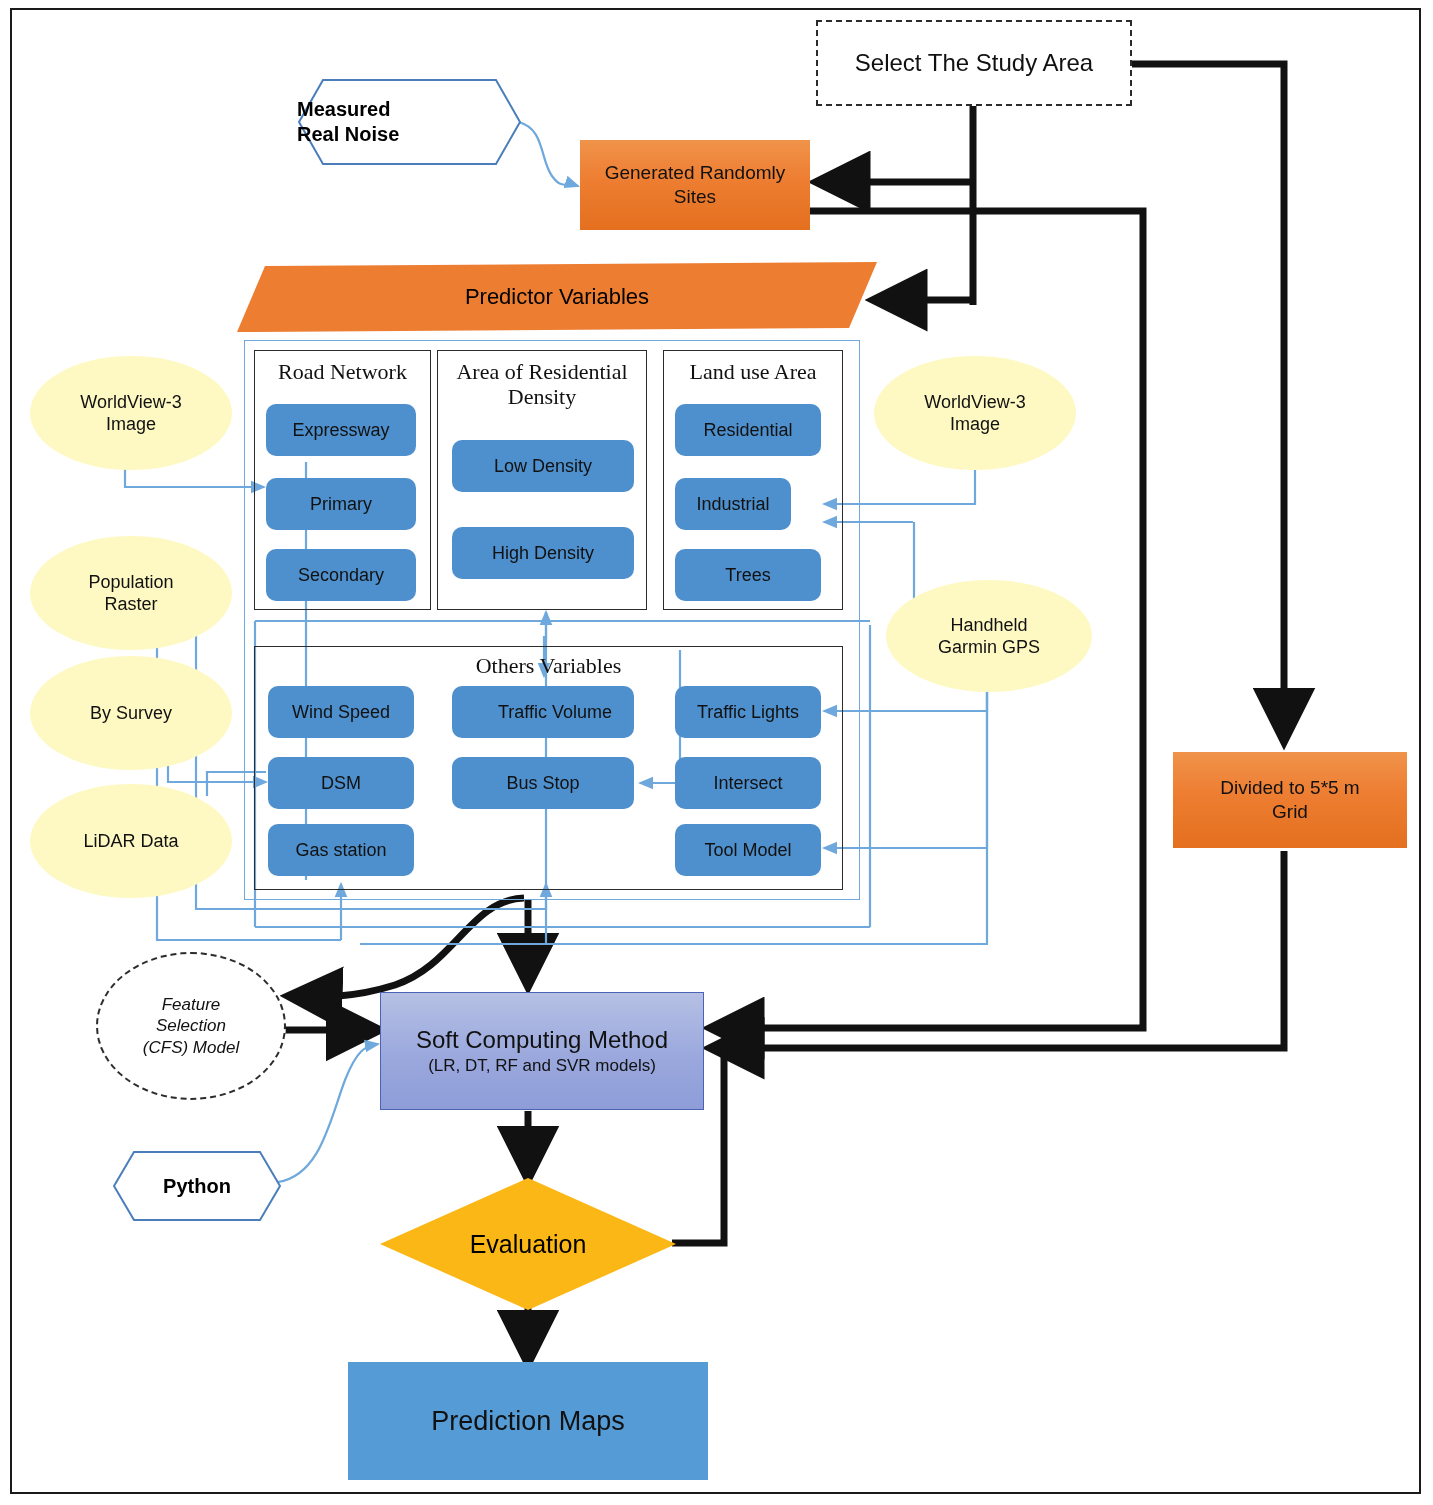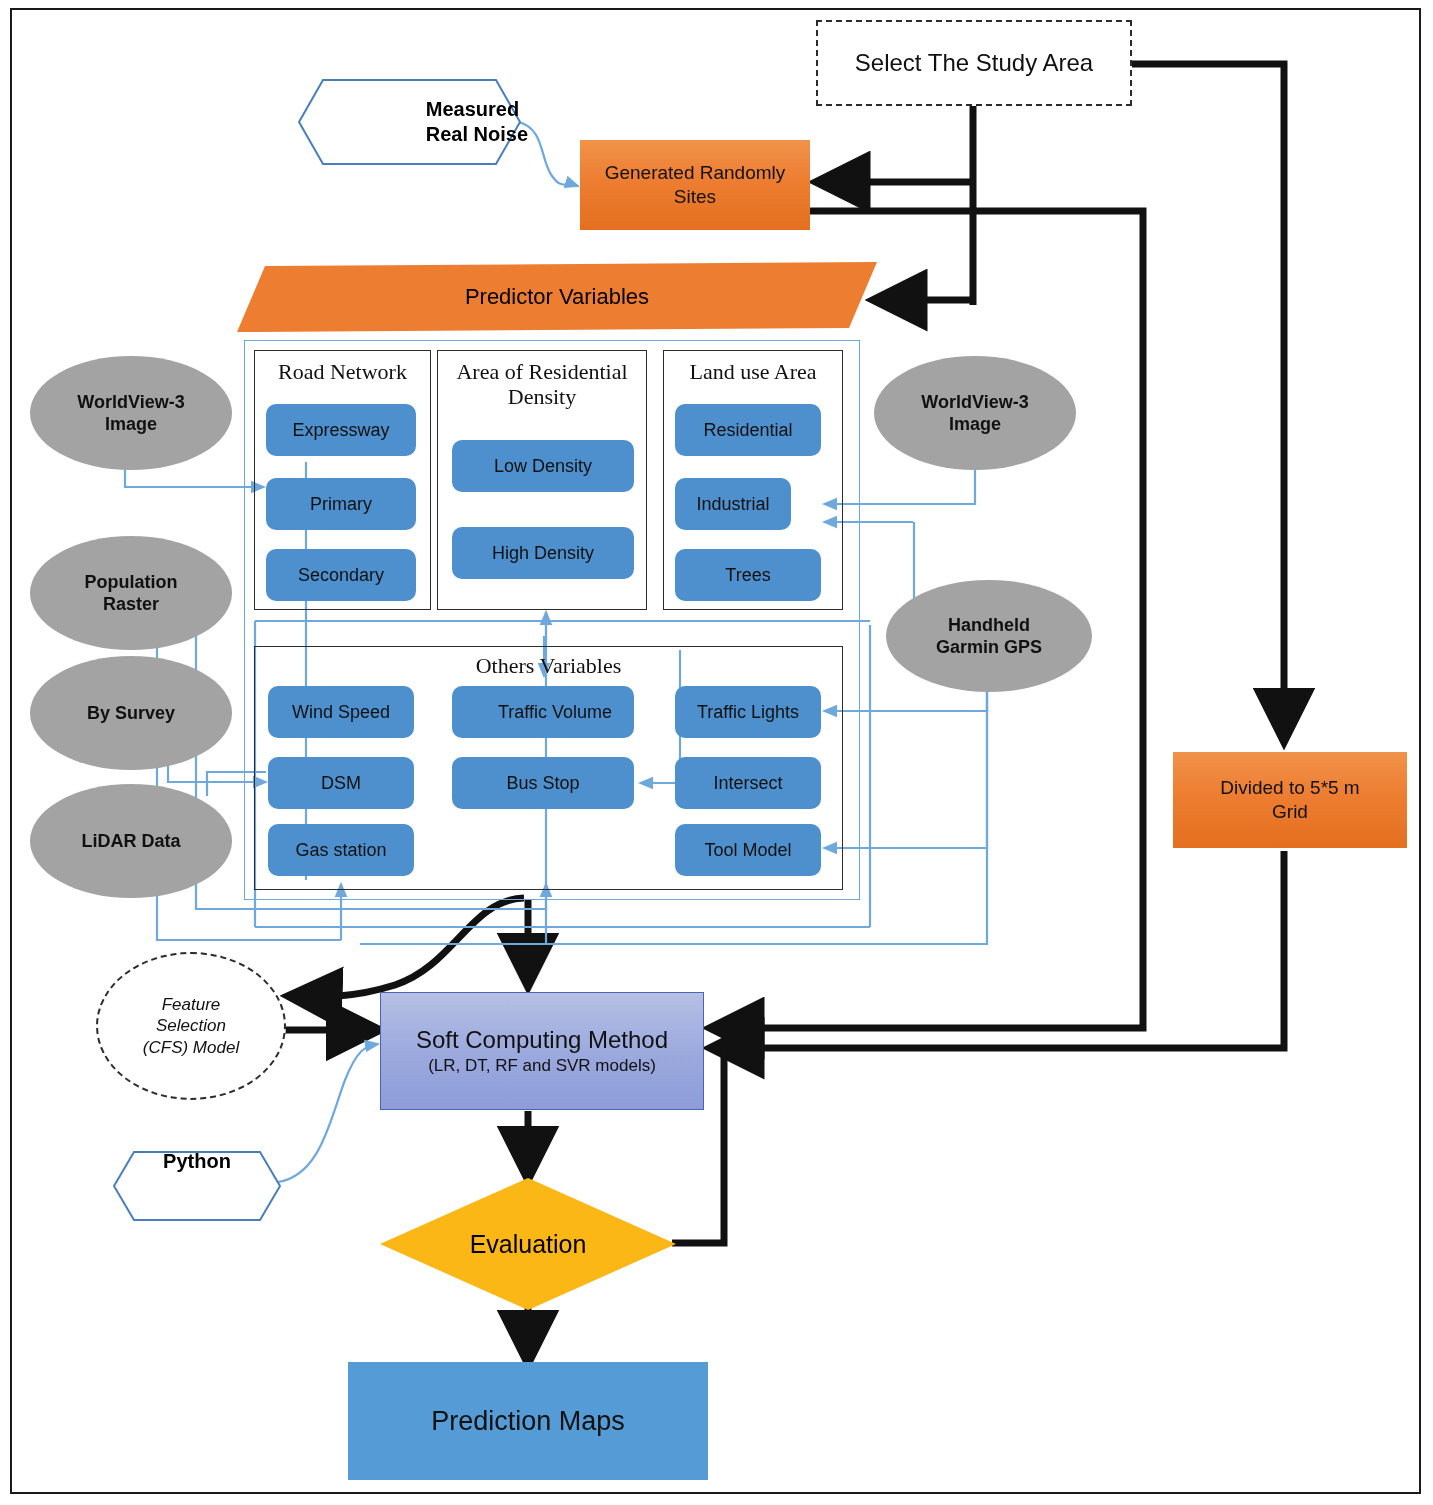--- a/index.html
+++ b/index.html
@@ -4,21 +4,21 @@
 <style>
   html,body{margin:0;padding:0;background:#fff;}
   body{font-family:"Liberation Sans", sans-serif;}
   #canvas{position:relative;width:1433px;height:1505px;background:#ffffff;overflow:hidden;}
   #frame{position:absolute;left:10px;top:8px;width:1411px;height:1486px;border:2px solid #1a1a1a;box-sizing:border-box;}
   .node{position:absolute;box-sizing:border-box;display:flex;align-items:center;justify-content:center;text-align:center;color:#111;}
   .lbl{line-height:1.25;}
 
   
   .orange{background:linear-gradient(180deg,#f0934a 0%,#ed7d31 45%,#e4701f 100%);}
-  .green-ell{background:#a3a3a3;border-radius:50%;font-weight:bold;}
+  .green-ell{background:#fef9c3;border-radius:50%;}
   .blue-round{background:#4e90cd;border-radius:10px;}
   .blue-flat{background:#559bd5;}
   .purple{background:linear-gradient(180deg,#b6c0e4 0%,#9aa8dd 55%,#8e9dd8 100%);border:1px solid #4a63b5;}
   .dashed-rect{border:2px dashed #2b2b2b;background:#fff;}
   .dashed-circle{border:2px dashed #2b2b2b;border-radius:50%;background:#fff;font-style:italic;}
   .group-box{border:1.5px solid #2b2b2b;background:transparent;}
   .outer-group{border:1.5px solid #6fa8dc;background:transparent;}
   .hex-wrap{position:absolute;}
   .grp-title{position:absolute;width:100%;text-align:center;font-family:"Liberation Serif", serif;color:#111;}
 
@@ -134,21 +134,21 @@
   </svg>
 
   <div class="node dashed-rect" style="left:816px;top:20px;width:316px;height:86px;font-size:24px;">
     <span class="lbl">Select The Study Area</span>
   </div>
 
   <div class="hex-wrap" style="left:297px;top:78px;width:225px;height:88px;">
     <svg width="225" height="88">
       <polygon points="26,2 199,2 223,44 199,86 26,86 2,44" fill="#ffffff" stroke="#4a7ebb" stroke-width="2"></polygon>
     </svg>
-    <div style="position:absolute;left:6px;top:0;width:225px;height:88px;display:flex;align-items:center;justify-content:flex-end;">
+    <div style="position:absolute;left:0;top:0;width:225px;height:88px;display:flex;align-items:center;justify-content:flex-start;">
       <span class="lbl" style="font-size:20px;font-weight:bold;white-space:pre-line;">Measured
 Real  Noise</span>
     </div>
   </div>
 
   <div class="node orange" style="left:580px;top:140px;width:230px;height:90px;font-size:19px;">
     <span class="lbl" style="white-space:pre-line;">Generated Randomly
 Sites</span>
   </div>
 
@@ -267,21 +267,21 @@
 
   <div class="node purple" style="left:380px;top:992px;width:324px;height:118px;flex-direction:column;gap:2px;">
     <span style="font-size:24px;">Soft Computing Method</span>
     <span style="font-size:17px;">(LR, DT, RF and SVR models)</span>
   </div>
 
   <div class="hex-wrap" style="left:112px;top:1150px;width:170px;height:72px;">
     <svg width="170" height="72">
       <polygon points="22,2 148,2 168,36 148,70 22,70 2,36" fill="#ffffff" stroke="#4a7ebb" stroke-width="2"></polygon>
     </svg>
-    <div style="position:absolute;left:0;top:0;width:170px;height:72px;display:flex;justify-content:center;">
+    <div style="position:absolute;left:0;top:0;width:170px;height:72px;display:flex;align-items:center;justify-content:center;">
       <span style="font-size:20px;font-weight:bold;">Python</span>
     </div>
   </div>
 
   <div style="position:absolute;left:380px;top:1178px;width:296px;height:132px;">
     <svg width="296" height="132">
       <polygon points="148,0 296,66 148,132 0,66" fill="#fbb715"></polygon>
     </svg>
     <div style="position:absolute;left:0;top:0;width:296px;height:132px;display:flex;align-items:center;justify-content:center;">
       <span style="font-size:25px;">Evaluation</span>

